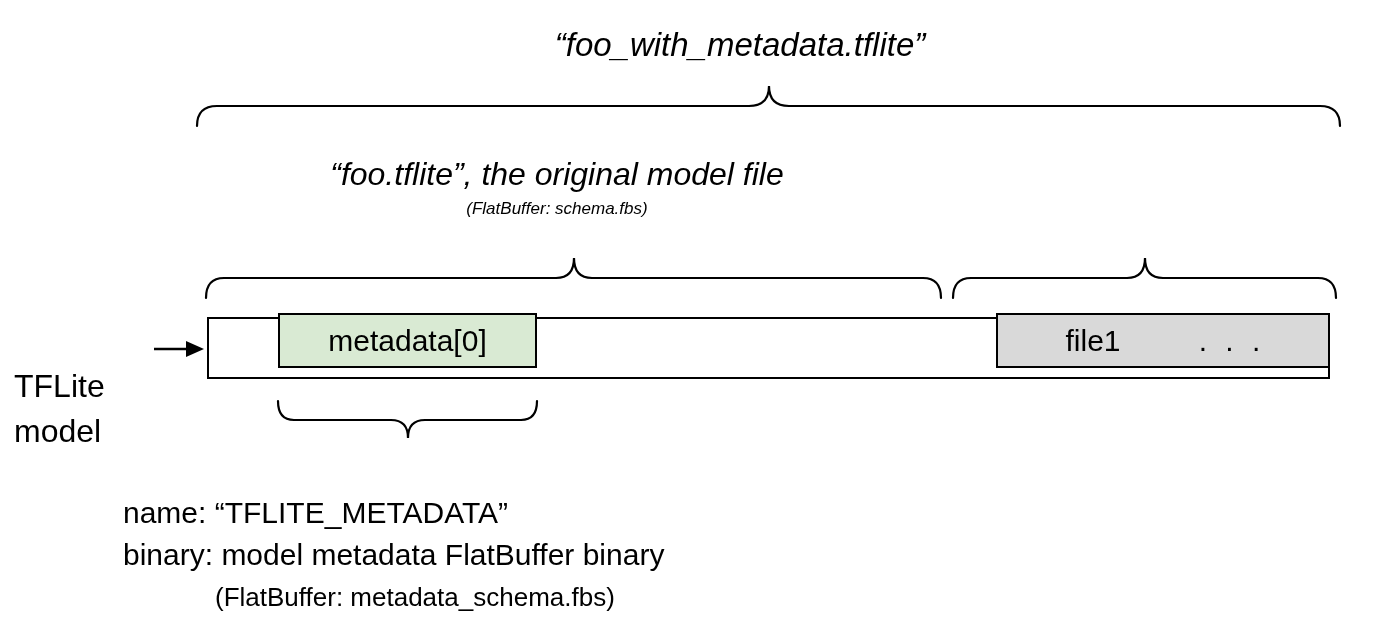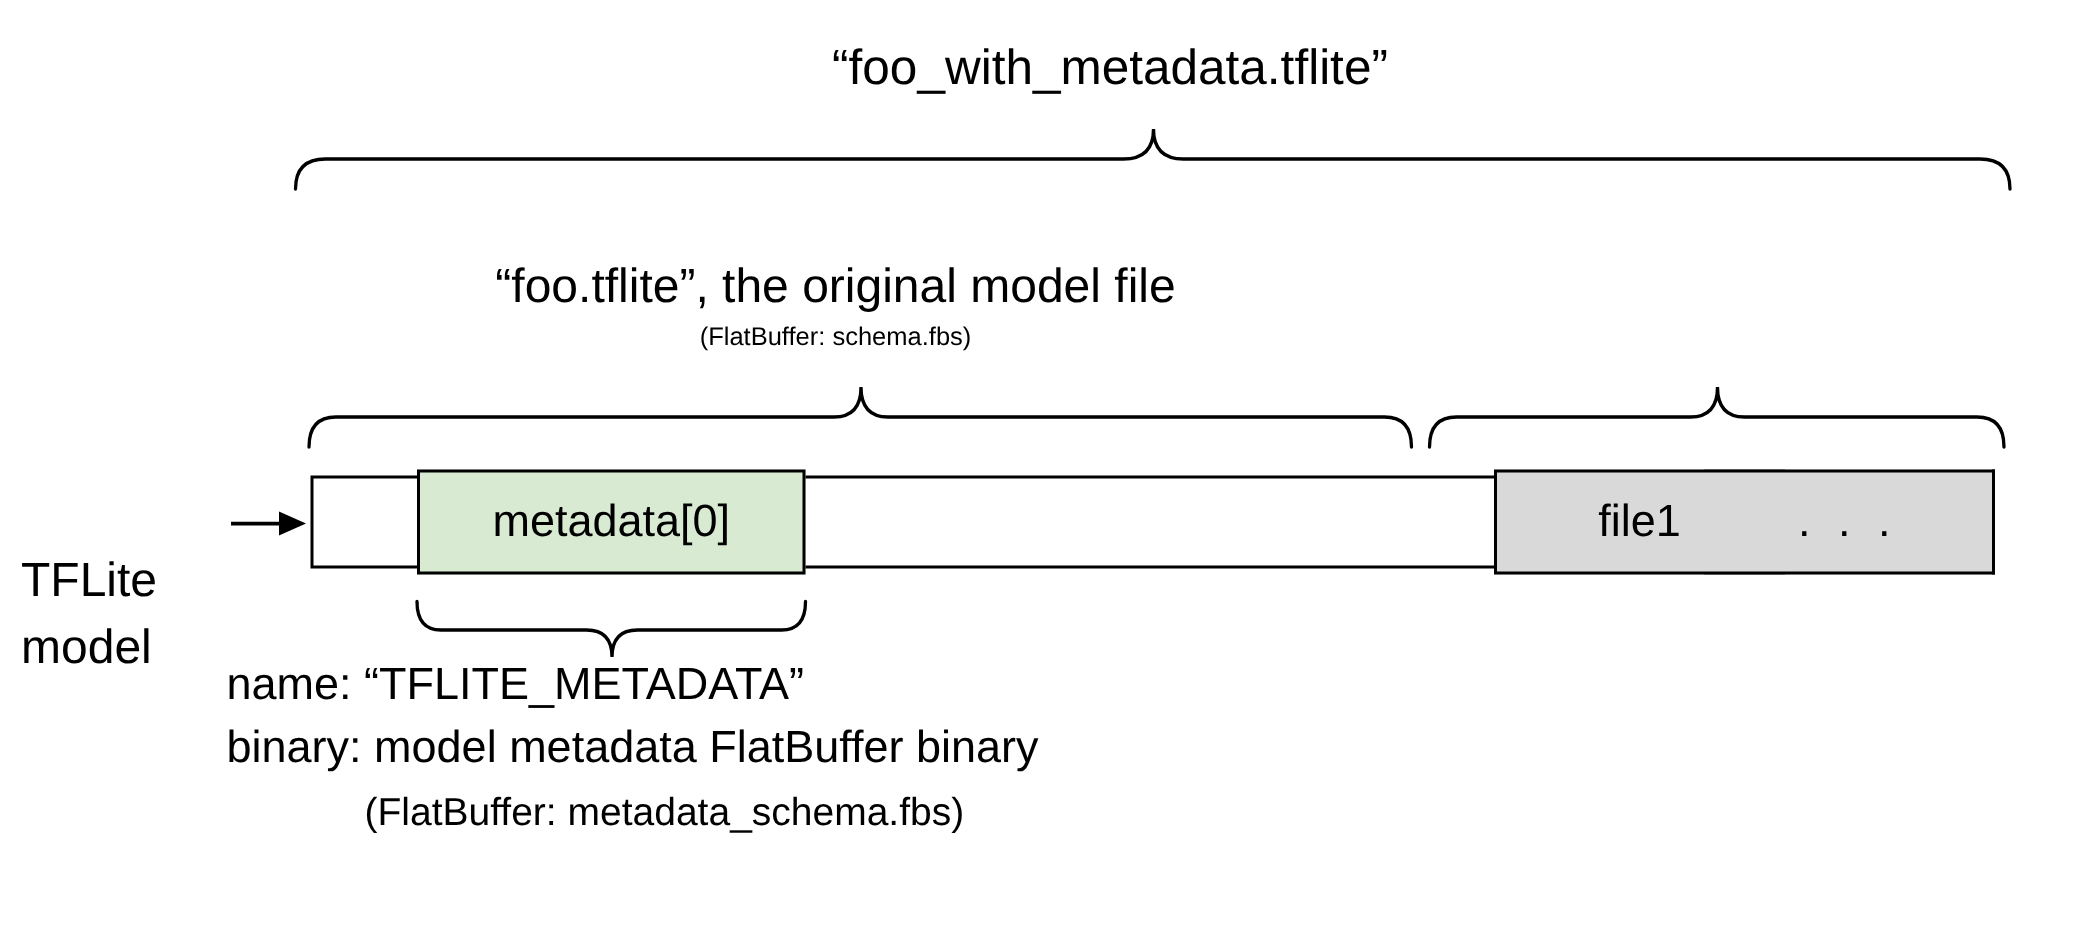--- a/index.html
+++ b/index.html
@@ -7,42 +7,42 @@
     --green-fill:#d9ead3; --gray-fill:#d9d9d9;
   }
   html,body{margin:0;padding:0;background:var(--background);}
   .canvas{
     position:relative; width:1382px; height:621px; overflow:hidden;
     background:var(--background);
     font-family:"Liberation Sans", sans-serif;
     color:var(--text);
   }
   .abs{position:absolute;}
-  .center{text-align:center;}
+  .center{text-align:center;font-style:italic;}
   .lbl{white-space:nowrap;}
   .title{left:390px; top:26px; width:700px; font-size:33px;}
-  .model-label{left:257px; top:170px; width:600px; font-size:32px; line-height:40px;}
+  .model-label{left:257px; top:154px; width:600px; font-size:32px; line-height:40px;}
   .model-sublabel{font-size:17px; line-height:30px;}
   .zip-label{left:942px; top:182px; width:400px; font-size:32px;}
   .pointer-label{left:14px; top:320px; font-size:32px; line-height:45px;margin-top:44px;}
   svg.overlay{position:absolute; left:0; top:0; width:1382px; height:621px; pointer-events:none;}
   .bar{
     left:207px; top:317px; width:1123px; height:62px;
     background:#ffffff; border:2px solid var(--line); box-sizing:border-box;
   }
   .seg{
-    top:313px; height:70px; box-sizing:border-box;
+    top:313px; height:55px; box-sizing:border-box;
     border:2px solid var(--line);
     display:flex; align-items:center; justify-content:center;
     font-size:30px;
   }
   .seg-metadata{left:278px; width:259px; background:var(--green-fill);}
   .seg-file1{left:996px; width:194px; background:var(--gray-fill);}
   .seg-more{left:1136px; width:194px; background:var(--gray-fill); border-left:none; letter-spacing:5px;}
-  .annotation{left:123px; top:436px; font-size:30px; line-height:42px;margin-left:28px;}
+  .annotation{left:123px; top:492px; font-size:30px; line-height:42px;}
   .annotation .sub{font-size:26px; padding-left:92px;}
 </style>
 </head>
 <body>
 
 <div class="canvas">
 
   <svg class="overlay" viewBox="0 0 1382 621" xmlns="http://www.w3.org/2000/svg">
 
     <path d="M 197,126 Q 197,106 217,106 L 749,106 Q 769,106 769,86 Q 769,106 789,106 L 1320,106 Q 1340,106 1340,126" fill="none" stroke="#000000" stroke-width="2.2" stroke-linecap="round"></path>

